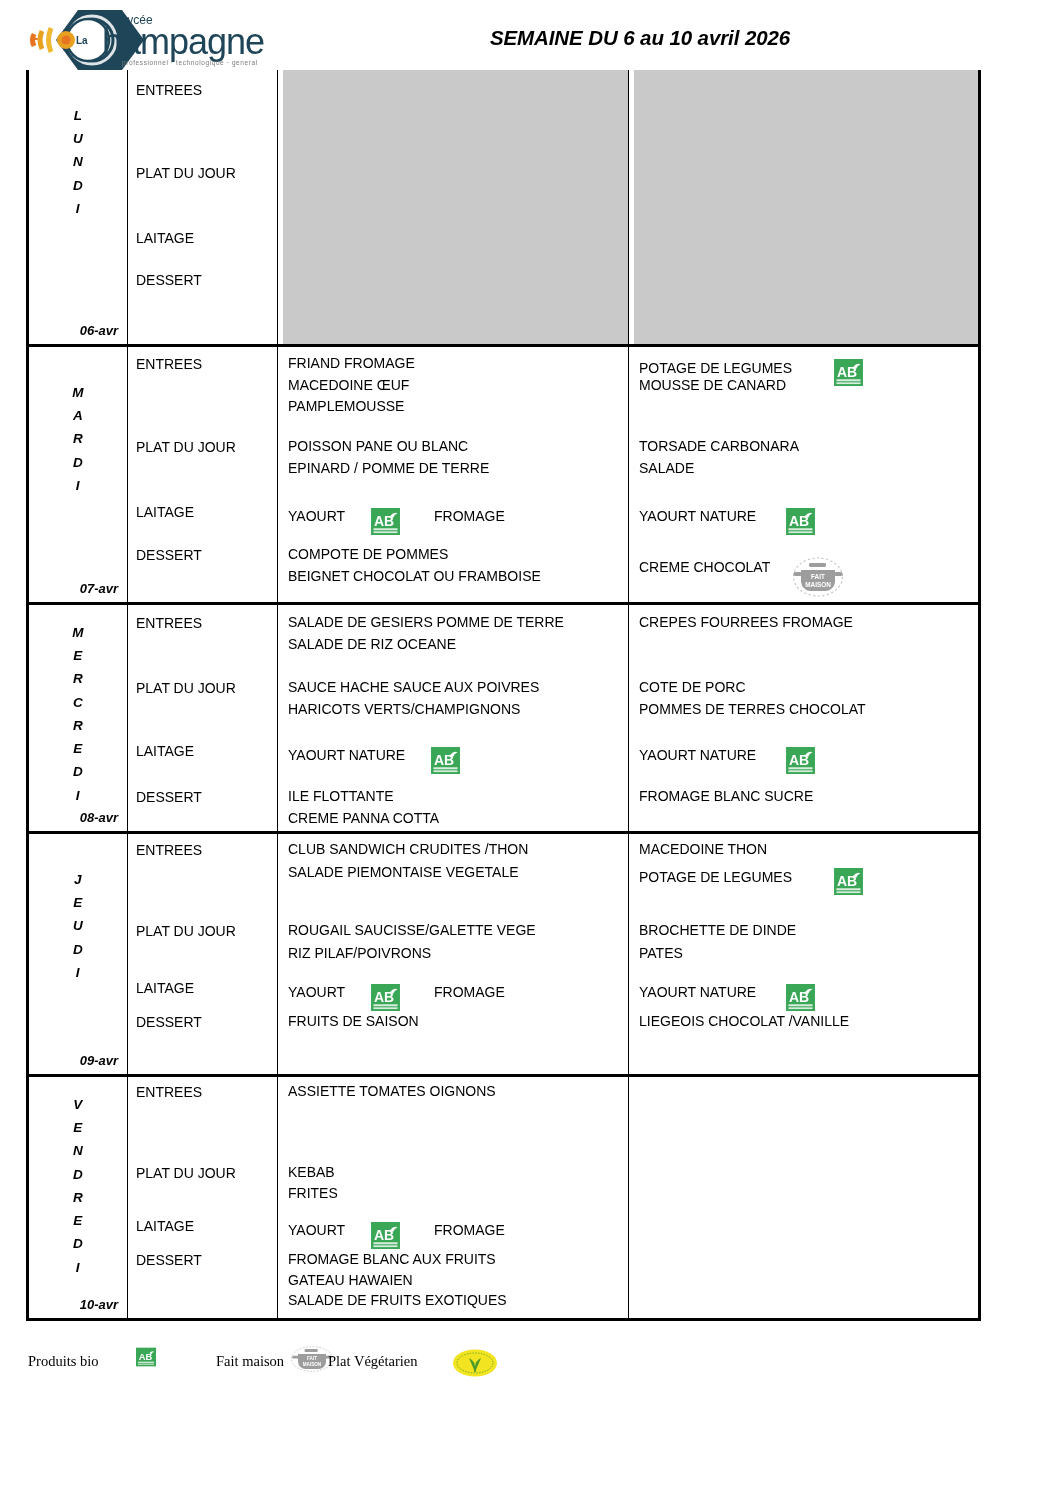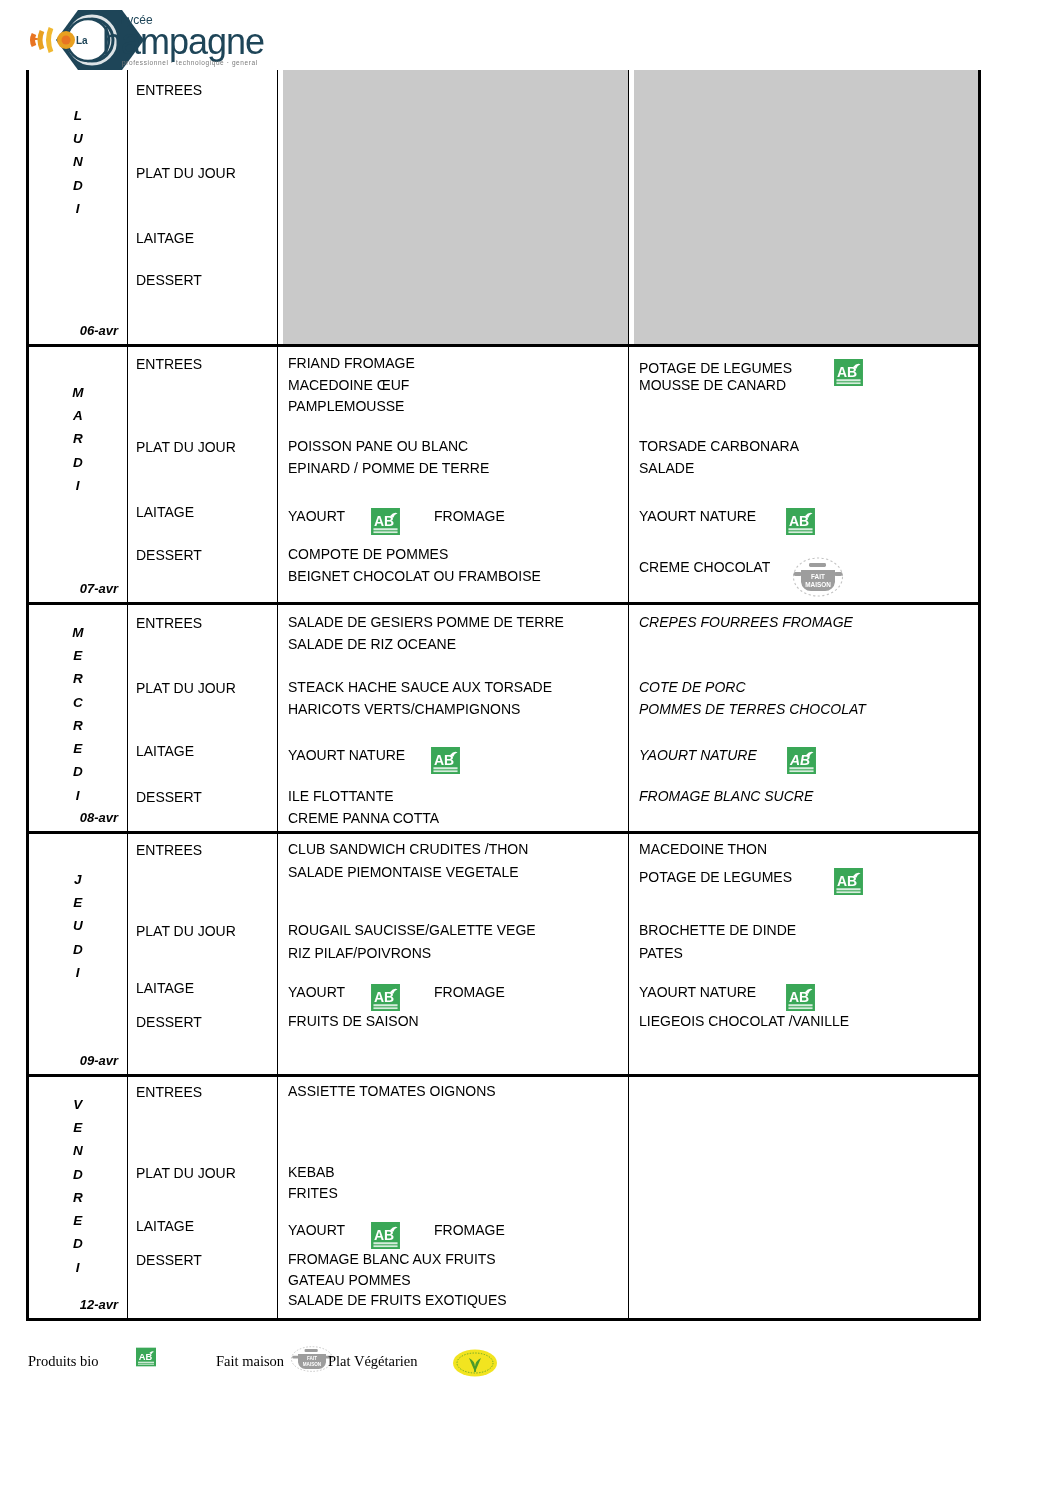--- a/index.html
+++ b/index.html
@@ -249,20 +249,21 @@
       <text x="50" y="40" font-family="Liberation Sans, sans-serif" font-size="10" fill="#1e4558" font-weight="bold">La</text>
 
       <text x="76" y="50" font-family="Liberation Sans, sans-serif" font-size="36" fill="#1e4558" letter-spacing="-1">hampagne</text>
 
       <text x="95" y="20" font-family="Liberation Sans, sans-serif" font-size="12" fill="#1e4558">Lycée</text>
 
       <text x="96" y="61" font-family="Liberation Sans, sans-serif" font-size="6.5" fill="#7a7a7a" letter-spacing="0.6">professionnel · technologique · general</text>
     </svg>
   </div>
 
+  <div class="week-title">SEMAINE DU 6 au 10 avril 2026</div>
 </div>
 
 <table class="menu-table">
   <colgroup>
     <col class="c-day">
       <col class="c-cat">
       <col class="c-midi">
       <col class="c-soir">
   </colgroup>
   <tbody id="table-body">
@@ -379,35 +380,35 @@
             <span style="top:10px">ENTREES</span>
             <span style="top:75px">PLAT DU JOUR</span>
             <span style="top:138px">LAITAGE</span>
             <span style="top:184px">DESSERT</span>
           </div>
         </td>
         <td class="meal-cell midi">
           <div class="meal-inner" style="height:226px;">
             <div class="meal-line" style="top:10px"><span>SALADE DE GESIERS POMME DE TERRE</span></div>
             <div class="meal-line" style="top:31.5px"><span>SALADE DE RIZ OCEANE</span></div>
-            <div class="meal-line" style="top:75px"><span>STEACK HACHE SAUCE AUX TORSADE</span></div>
+            <div class="meal-line" style="top:75px"><span>SAUCE HACHE SAUCE AUX POIVRES</span></div>
             <div class="meal-line" style="top:96.5px"><span>HARICOTS VERTS/CHAMPIGNONS</span></div>
             <div class="meal-line" style="top:138px"><span>YAOURT NATURE</span><span style="display:inline-block;width:26px"></span><span style="position:relative;top:4px"><span class="ab-logo" style="width:29px;height:27px"><svg width="29" height="27" viewBox="0 0 30 28">
                     <rect width="30" height="28" fill="#3aa757"></rect>
                     <text x="3" y="19" font-family="Liberation Sans, sans-serif" font-size="14.5" font-weight="bold" fill="#ffffff">AB</text>
                     <path d="M19.5 8.5 q4.5 -5 8 -3 q-3.5 1.2 -4.5 4.6 z" fill="#ffffff"></path>
                     <rect x="2.5" y="21" width="25" height="2.1" fill="#ffffff" opacity="0.8"></rect>
                     <rect x="2.5" y="24.2" width="25" height="1.8" fill="#ffffff" opacity="0.8"></rect>
                   </svg></span></span></div>
             <div class="meal-line" style="top:184px"><span>ILE FLOTTANTE</span></div>
             <div class="meal-line" style="top:205.5px"><span>CREME PANNA COTTA</span></div>
           </div>
         </td>
         <td class="meal-cell soir">
-          <div class="meal-inner" style="height:226px;font-style:italic;">
+          <div class="meal-inner" style="height:226px;">
             <div class="meal-line" style="top:10px"><span>CREPES FOURREES FROMAGE</span></div>
             <div class="meal-line" style="top:75px"><span>COTE DE PORC</span></div>
             <div class="meal-line" style="top:96.5px"><span>POMMES DE TERRES CHOCOLAT</span></div>
             <div class="meal-line" style="top:138px"><span>YAOURT NATURE</span><span style="display:inline-block;width:30px"></span><span style="position:relative;top:4px"><span class="ab-logo" style="width:29px;height:27px"><svg width="29" height="27" viewBox="0 0 30 28">
                     <rect width="30" height="28" fill="#3aa757"></rect>
                     <text x="3" y="19" font-family="Liberation Sans, sans-serif" font-size="14.5" font-weight="bold" fill="#ffffff">AB</text>
                     <path d="M19.5 8.5 q4.5 -5 8 -3 q-3.5 1.2 -4.5 4.6 z" fill="#ffffff"></path>
                     <rect x="2.5" y="21" width="25" height="2.1" fill="#ffffff" opacity="0.8"></rect>
                     <rect x="2.5" y="24.2" width="25" height="1.8" fill="#ffffff" opacity="0.8"></rect>
                   </svg></span></span></div>
@@ -478,21 +479,21 @@
           <div class="day-letters" style="padding-top:16px">
             <span>V</span>
             <span>E</span>
             <span>N</span>
             <span>D</span>
             <span>R</span>
             <span>E</span>
             <span>D</span>
             <span>I</span>
           </div>
-          <div class="day-date">12-avr</div>
+          <div class="day-date">10-avr</div>
         </td>
         <td class="cat-cell">
           <div class="cat-list" style="height:241px">
             <span style="top:7px">ENTREES</span>
             <span style="top:88px">PLAT DU JOUR</span>
             <span style="top:141px">LAITAGE</span>
             <span style="top:175px">DESSERT</span>
           </div>
         </td>
         <td class="meal-cell midi">
@@ -501,21 +502,21 @@
             <div class="meal-line" style="top:88px"><span>KEBAB</span></div>
             <div class="meal-line" style="top:108.5px"><span>FRITES</span></div>
             <div class="meal-line" style="top:141px"><span>YAOURT</span><span style="display:inline-block;width:26px"></span><span style="position:relative;top:4px"><span class="ab-logo" style="width:29px;height:27px"><svg width="29" height="27" viewBox="0 0 30 28">
                     <rect width="30" height="28" fill="#3aa757"></rect>
                     <text x="3" y="19" font-family="Liberation Sans, sans-serif" font-size="14.5" font-weight="bold" fill="#ffffff">AB</text>
                     <path d="M19.5 8.5 q4.5 -5 8 -3 q-3.5 1.2 -4.5 4.6 z" fill="#ffffff"></path>
                     <rect x="2.5" y="21" width="25" height="2.1" fill="#ffffff" opacity="0.8"></rect>
                     <rect x="2.5" y="24.2" width="25" height="1.8" fill="#ffffff" opacity="0.8"></rect>
                   </svg></span></span><span class="lbl-2" style="margin-left:34px">FROMAGE</span></div>
             <div class="meal-line" style="top:175px"><span>FROMAGE BLANC AUX FRUITS</span></div>
-            <div class="meal-line" style="top:195.5px"><span>GATEAU POMMES</span></div>
+            <div class="meal-line" style="top:195.5px"><span>GATEAU HAWAIEN</span></div>
             <div class="meal-line" style="top:216px"><span>SALADE DE FRUITS EXOTIQUES</span></div>
           </div>
         </td>
         <td class="meal-cell soir">
           <div class="meal-inner" style="height:241px;"></div>
         </td>
       </tr>
     </tbody>
 </table>
 

